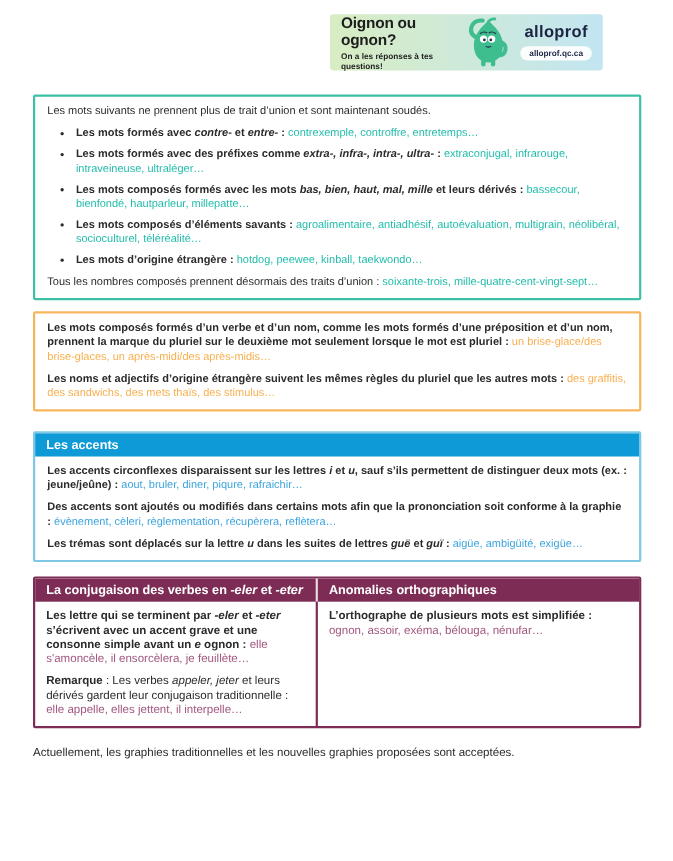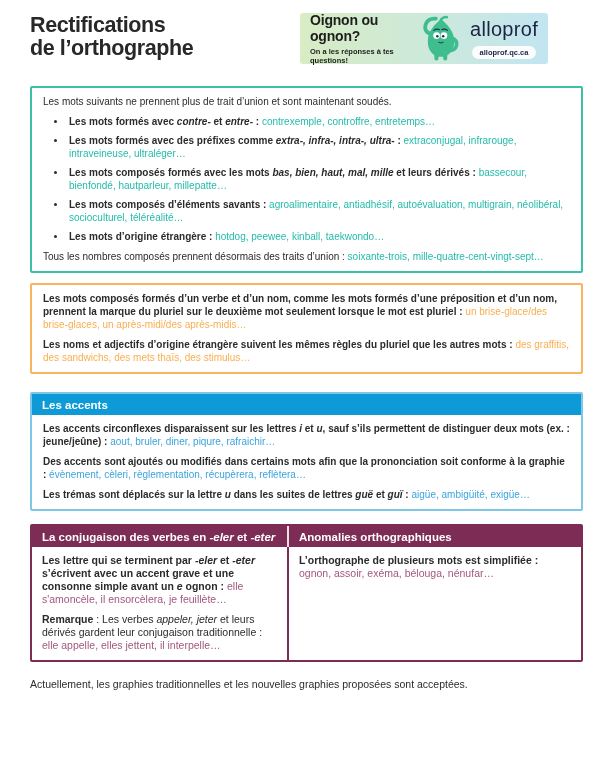--- a/index.html
+++ b/index.html
@@ -11,21 +11,21 @@
   .title{position:absolute;left:30px;top:14px;font-size:21.5px;font-weight:bold;
     line-height:23px;letter-spacing:-0.4px;color:#282828;}
   .banner{position:absolute;left:300px;top:13px;width:248px;height:51px;border-radius:3px;
     background:linear-gradient(90deg,var(--banner-green,#d8edc3) 0%,var(--banner-blue,#c2e5f1) 100%);
     display:flex;align-items:center;padding:0 10px;box-sizing:border-box;}
   .banner-text{flex:1;min-width:0;}
   .banner-headline{font-size:14px;font-weight:bold;letter-spacing:-0.2px;color:#1d1d1d;}
   .banner-subline{font-size:7.5px;font-weight:bold;margin-top:3px;color:#1d1d1d;}
   .mascot{width:44px;height:47px;flex:none;margin:0 7px 0 2px;}
   .brand{flex:none;text-align:center;}
-  .brand-name{font-size:20px;font-weight:normal;color:var(--brand-navy,#1c2443);letter-spacing:0.3px;}
+  .brand-name{font-size:15px;font-weight:bold;color:var(--brand-navy,#1c2443);letter-spacing:0.3px;}
   .brand-pill{margin-top:3px;background:rgba(255,255,255,0.92);border-radius:9px;
     font-size:7.5px;font-weight:bold;padding:2px 8px;color:var(--brand-navy,#1c2443);display:inline-block;}
   
   .content{position:absolute;left:30px;top:86px;width:553px;}
   .section{border:2px solid;border-radius:2px;box-sizing:border-box;background:#fff;}
   .section-head{color:#fff;font-weight:bold;font-size:11.5px;padding:5px 10px 4px;}
   .section-body{padding:7px 11px 8px;font-size:10px;line-height:13px;}
   .b{font-weight:bold;}
   .i{font-style:italic;}
   .bi{font-weight:bold;font-style:italic;}
@@ -54,24 +54,20 @@
   .twocol .cell-body.left{border-right:2px solid var(--purple-header,#7d2d55);}
   
   .footer{margin-top:16px;font-size:10.5px;line-height:13px;color:#2b2b2b;}
   .footer p{margin:0 0 11px;}
 </style>
 </head>
 <body>
 
 <div class="doc">
 
-  <div class="title">
-    <div>Rectifications</div>
-    <div>de l’orthographe</div>
-  </div>
 
   <div class="banner">
     <div class="banner-text">
       <div class="banner-headline">Oignon ou ognon?</div>
       <div class="banner-subline">On a les réponses à tes questions!</div>
     </div>
     <svg class="mascot" viewBox="0 0 60 62" aria-hidden="true">
       <path d="M44 30 q9 3 7 11 q-2 7 -10 6" fill="none" stroke="#3ebd8f" stroke-width="5" stroke-linecap="round"></path>
       <path d="M18 26 q-12 -4 -9 -14 q3 -9 14 -8" fill="none" stroke="#3ebd8f" stroke-width="5" stroke-linecap="round"></path>
       <rect x="21" y="51" width="5.5" height="10" rx="2.7" fill="#3ebd8f"></rect>

